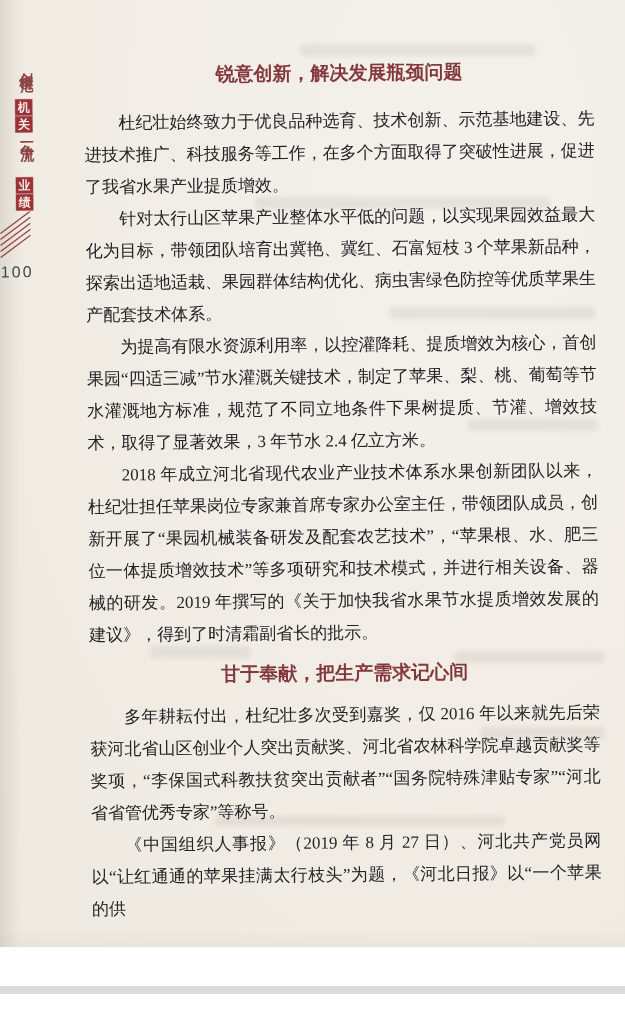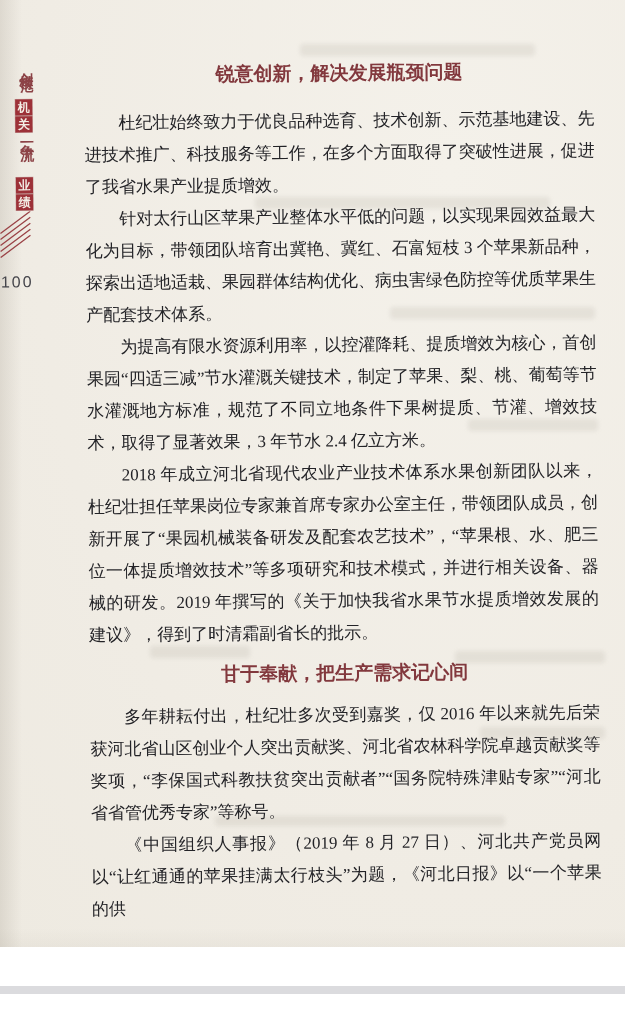--- a/index.html
+++ b/index.html
@@ -33,21 +33,21 @@
   .box {
     position:absolute; left:19px; width:17px; height:16px;
     background:#9d3138; color:#f3eee6;
     font-size:12px; line-height:16px; text-align:center; font-weight:600;
     box-shadow:0 0 0 .5px rgba(130,40,45,.4);
   }
   .box.b1 { top:99px; }  .box.b2 { top:116px; }
   .box.b3 { top:177px; } .box.b4 { top:194px; }
   .stripes { position:absolute; left:2px; top:211px; }
   .pagenum {
-    position:absolute; left:3px; top:273px; width:42px;
+    position:absolute; left:3px; top:263px; width:42px;
     font-family:"Liberation Sans","DejaVu Sans",sans-serif;
     font-size:16px; letter-spacing:2px; color:#45454b; text-align:left;
   }
 
   
   .content { position:absolute; left:88px; top:62px; width:510px; }
   .heading {
     font-family:"Liberation Sans","DejaVu Sans",sans-serif;
     font-size:19px; line-height:28px; font-weight:700;
     color:#82383d; text-align:center; margin:0 0 18px 0;

